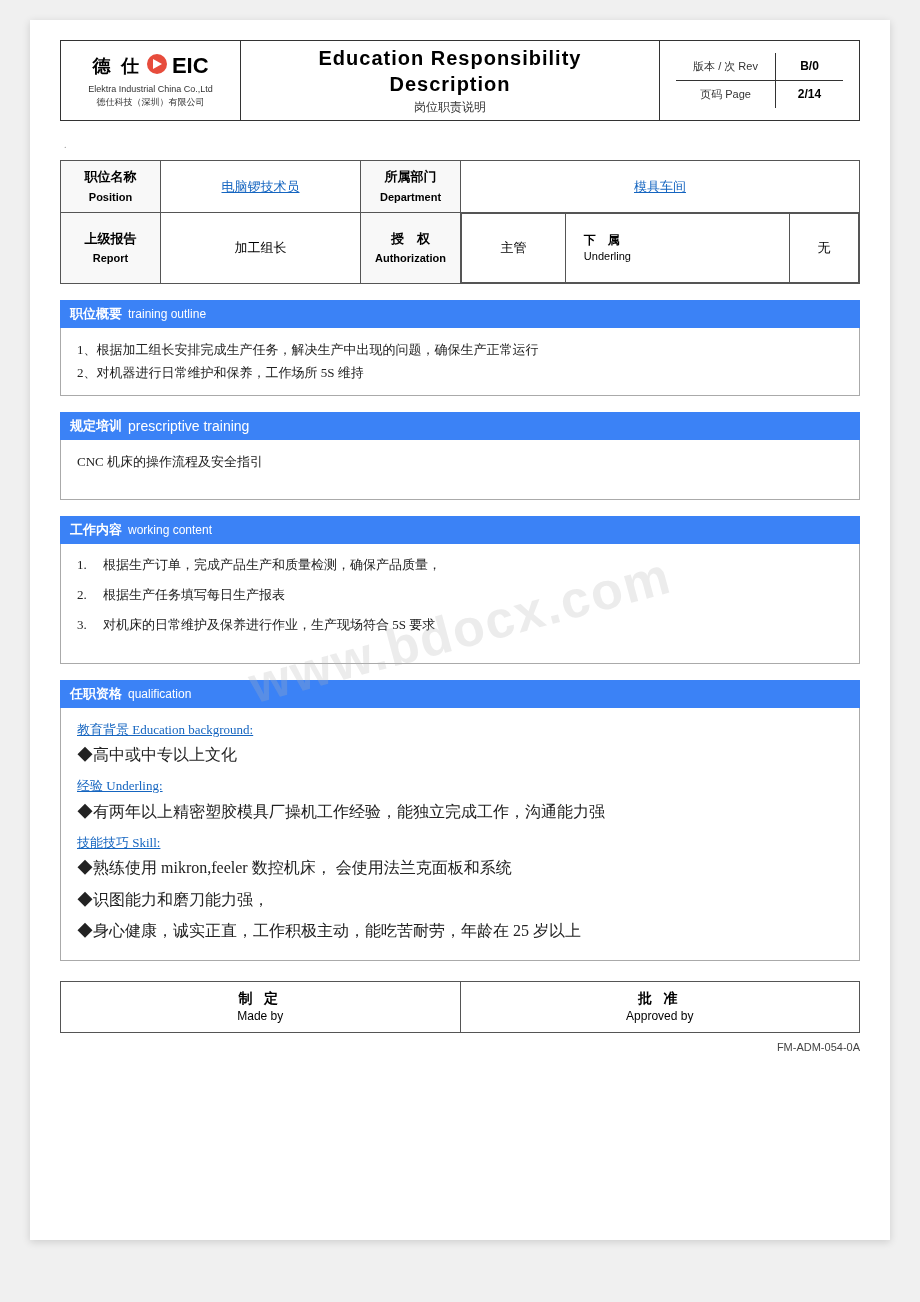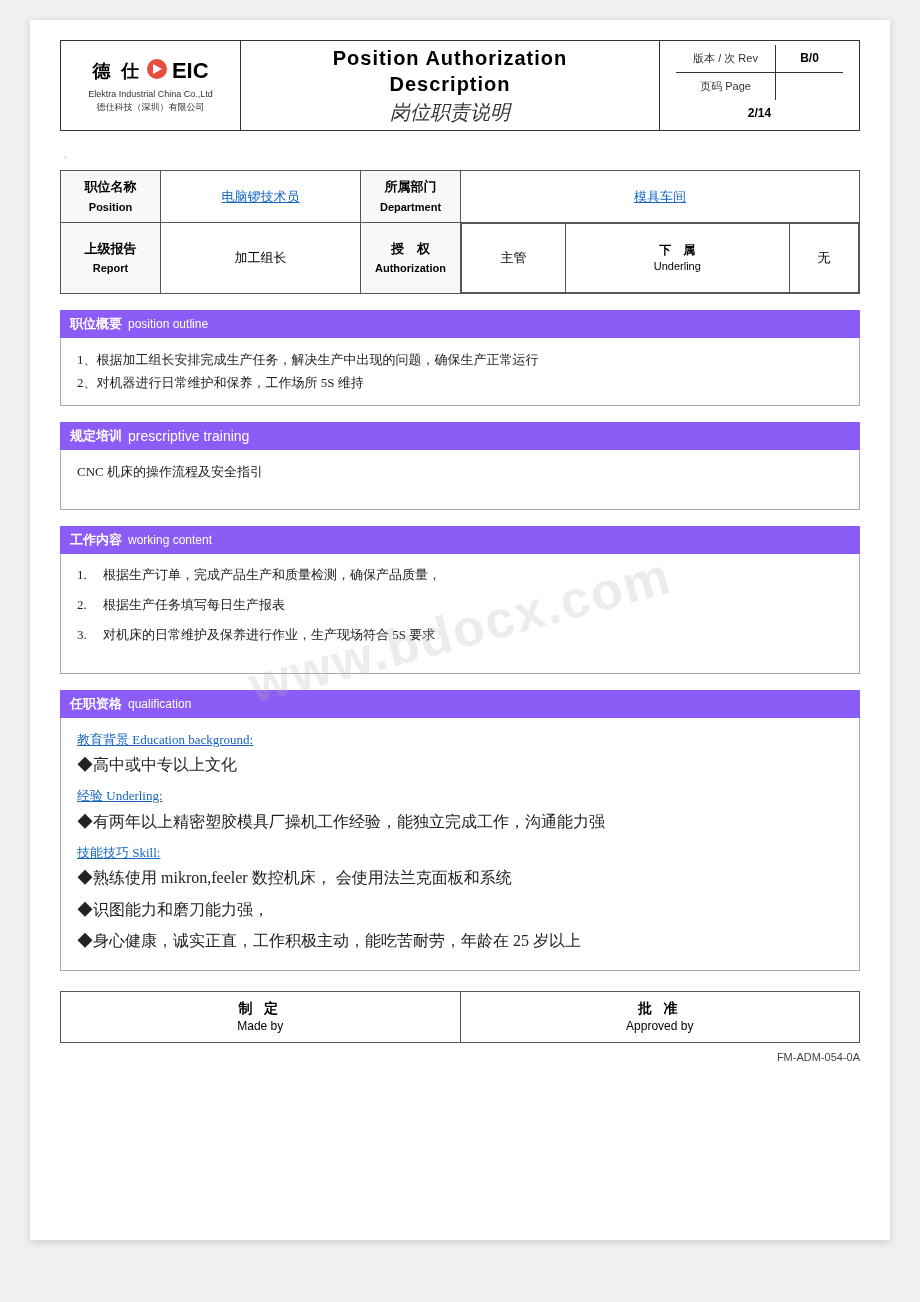--- a/index.html
+++ b/index.html
@@ -71,41 +71,39 @@
     }
     .title-en {
       font-size: 20px;
       font-weight: bold;
       color: #000;
       font-family: Arial, sans-serif;
       letter-spacing: 1px;
       line-height: 1.3;
     }
     .title-cn {
-      font-size: 20px;
+      font-size: 12px;
       color: #333;
       margin-top: 2px;
-      font-style: italic;
     }
     .meta-cell {
       vertical-align: top;
       padding: 0;
       width: 200px;
     }
     .meta-inner {
       display: flex;
       flex-direction: column;
     }
     .meta-row {
       display: flex;
       border-bottom: 1.5px solid #333;
     }
     .meta-row:last-child {
       border-bottom: none;
-      flex-direction: column;
     }
     .meta-label {
       padding: 6px 8px;
       font-size: 11px;
       color: #333;
       font-family: Arial, sans-serif;
       border-right: 1.5px solid #333;
       width: 100px;
       text-align: center;
       white-space: nowrap;
@@ -146,21 +144,21 @@
       text-decoration: underline;
     }
     .info-value-black {
       text-align: center;
       color: #000;
       font-size: 13px;
     }
 
     
     .section-header {
-      background: #8b5cf6;
+      background: #3b82f6;
       color: #fff;
       padding: 5px 10px;
       font-size: 13px;
       font-weight: bold;
       margin-bottom: 0;
       display: flex;
       align-items: center;
       gap: 6px;
     }
     .section-header span {
@@ -289,21 +287,21 @@
           </span>
           <span class="logo-eic">EIC</span>
         </div>
         <div class="logo-company-en">
           <span>Elektra Industrial China Co.,Ltd</span><br>
           <span>德仕科技（深圳）有限公司</span>
         </div>
       </td>
       <td class="title-cell">
         <div class="title-en">
-          <span>Position Authorization</span><br>
+          <span>Education Responsibility</span><br>
           <span>Description</span>
         </div>
         <div class="title-cn">岗位职责说明</div>
       </td>
       <td class="meta-cell">
         <div class="meta-inner">
           <div class="meta-row">
             <div class="meta-label">版本 / 次 Rev</div>
             <div class="meta-value">B/0</div>
           </div>
@@ -341,37 +339,37 @@
       <td class="info-value-black">加工组长</td>
       <td class="info-label">
         <span>授　权</span><br>
         <span style="font-family:Arial,sans-serif;font-size:11px;">Authorization</span>
       </td>
       <td style="padding:0;border:1.5px solid #555;">
         <table style="width:100%;border-collapse:collapse;height:100%;">
           <tbody>
                 <tr>
             <td style="border-right:1.5px solid #555;text-align:center;padding:6px;font-size:13px;">主管</td>
-            <td style="text-align:center;padding:18px;font-size:12px;font-weight:bold;">
+            <td style="padding:18px;font-size:12px;font-weight:bold;">
               <span>下　属</span><br>
               <span style="font-family:Arial,sans-serif;font-size:11px;font-weight:normal;">Underling</span>
             </td>
             <td style="text-align:center;padding:6px;font-size:13px;">无</td>
           </tr>
         </tbody>
             </table>
       </td>
     </tr>
   </tbody>
     </table>
 
   <div class="section-wrap">
     <div class="section-header">
       <span>职位概要</span>
-      <span style="font-weight:normal;font-size:12px;">position  outline</span>
+      <span style="font-weight:normal;font-size:12px;">training  outline</span>
     </div>
     <div class="section-box">
       <div>1、根据加工组长安排完成生产任务，解决生产中出现的问题，确保生产正常运行</div>
       <div>2、对机器进行日常维护和保养，工作场所 5S 维持</div>
     </div>
   </div>
 
   <div class="section-wrap">
     <div class="section-header">
       <span>规定培训</span>

